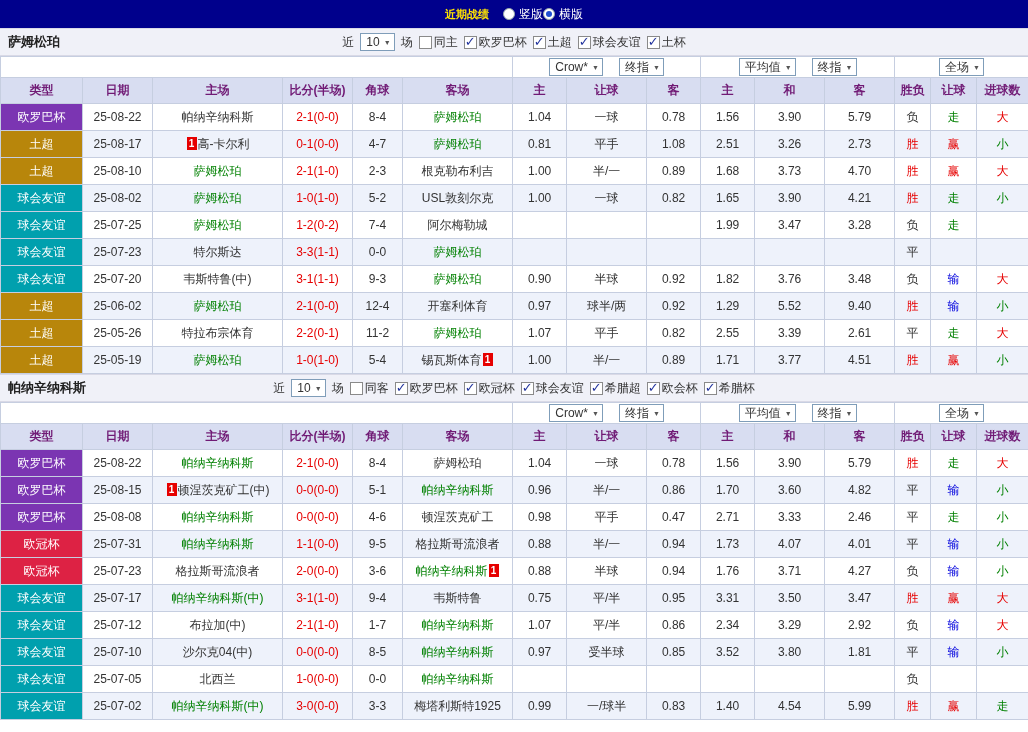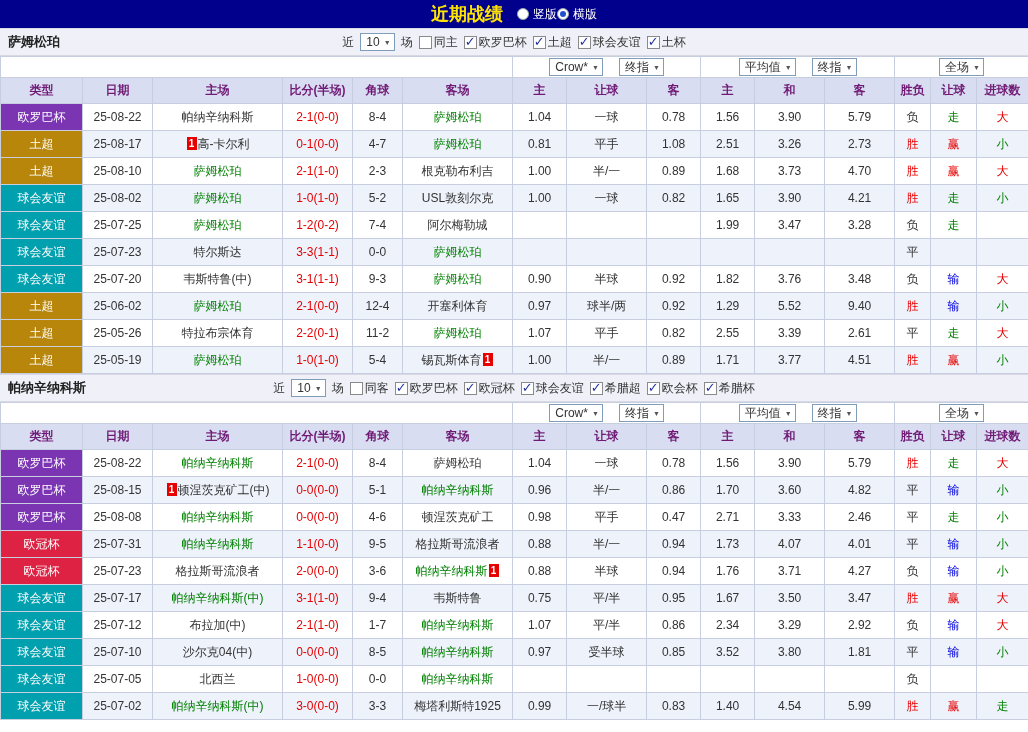--- a/index.html
+++ b/index.html
@@ -1,20 +1,20 @@
 <!DOCTYPE html>
 <html><head>
 <meta charset="utf-8">
 <style>
   html,body{margin:0;padding:0;}
   body{width:1028px;background:#fff;font-family:"Liberation Sans","DejaVu Sans",sans-serif;font-size:12px;color:#333;}
 
   
   .topbar{height:28px;background:#00008c;display:flex;align-items:center;justify-content:center;gap:14px;}
-  .topbar-title{color:#ffe400;font-weight:bold;font-size:18px;}
+  .topbar-title{color:#ffe400;font-weight:bold;font-size:11px;}
   .radio-group{display:inline-flex;gap:0;}
   .radio-option{display:inline-flex;align-items:center;gap:4px;color:#fff;cursor:pointer;}
   .radio{width:12px;height:12px;border-radius:50%;background:#fff;border:1px solid #9aa;position:relative;display:inline-block;box-sizing:border-box;}
   .radio.sel::after{content:"";position:absolute;left:2px;top:2px;width:6px;height:6px;border-radius:50%;background:#2050d0;}
 
   
   .band-a{position:relative;height:26px;background:#f0f1f8;border-top:1px solid #d9d9e6;border-bottom:1px solid #d9d9e6;display:flex;align-items:center;justify-content:center;}
   .team-name{position:absolute;left:8px;font-weight:bold;font-size:13px;color:#222;}
   .filter-inner{display:flex;align-items:center;gap:6px;}
   .flabel{color:#333;}
@@ -534,21 +534,21 @@
         <tr class="r-alt">
           <td class="type-cell" style="background: rgb(0, 160, 174);">球会友谊</td>
           <td class="date-cell">25-07-17</td>
           <td class="team-cell"><span class="focus">帕纳辛纳科斯(中)</span></td>
           <td class="score">3-1(1-0)</td>
           <td class="corners">9-4</td>
           <td class="team-cell"><span>韦斯特鲁</span></td>
           <td class="odds">0.75</td>
           <td class="odds">平/半</td>
           <td class="odds">0.95</td>
-          <td class="odds">1.67</td>
+          <td class="odds">3.31</td>
           <td class="odds">3.50</td>
           <td class="odds">3.47</td>
           <td class="res" style="color: rgb(230, 0, 0);">胜</td>
           <td class="res" style="color: rgb(230, 0, 0);">赢</td>
           <td class="res" style="color: rgb(230, 0, 0);">大</td>
         </tr>
         <tr>
           <td class="type-cell" style="background: rgb(0, 160, 174);">球会友谊</td>
           <td class="date-cell">25-07-12</td>
           <td class="team-cell"><span>布拉加(中)</span></td>

